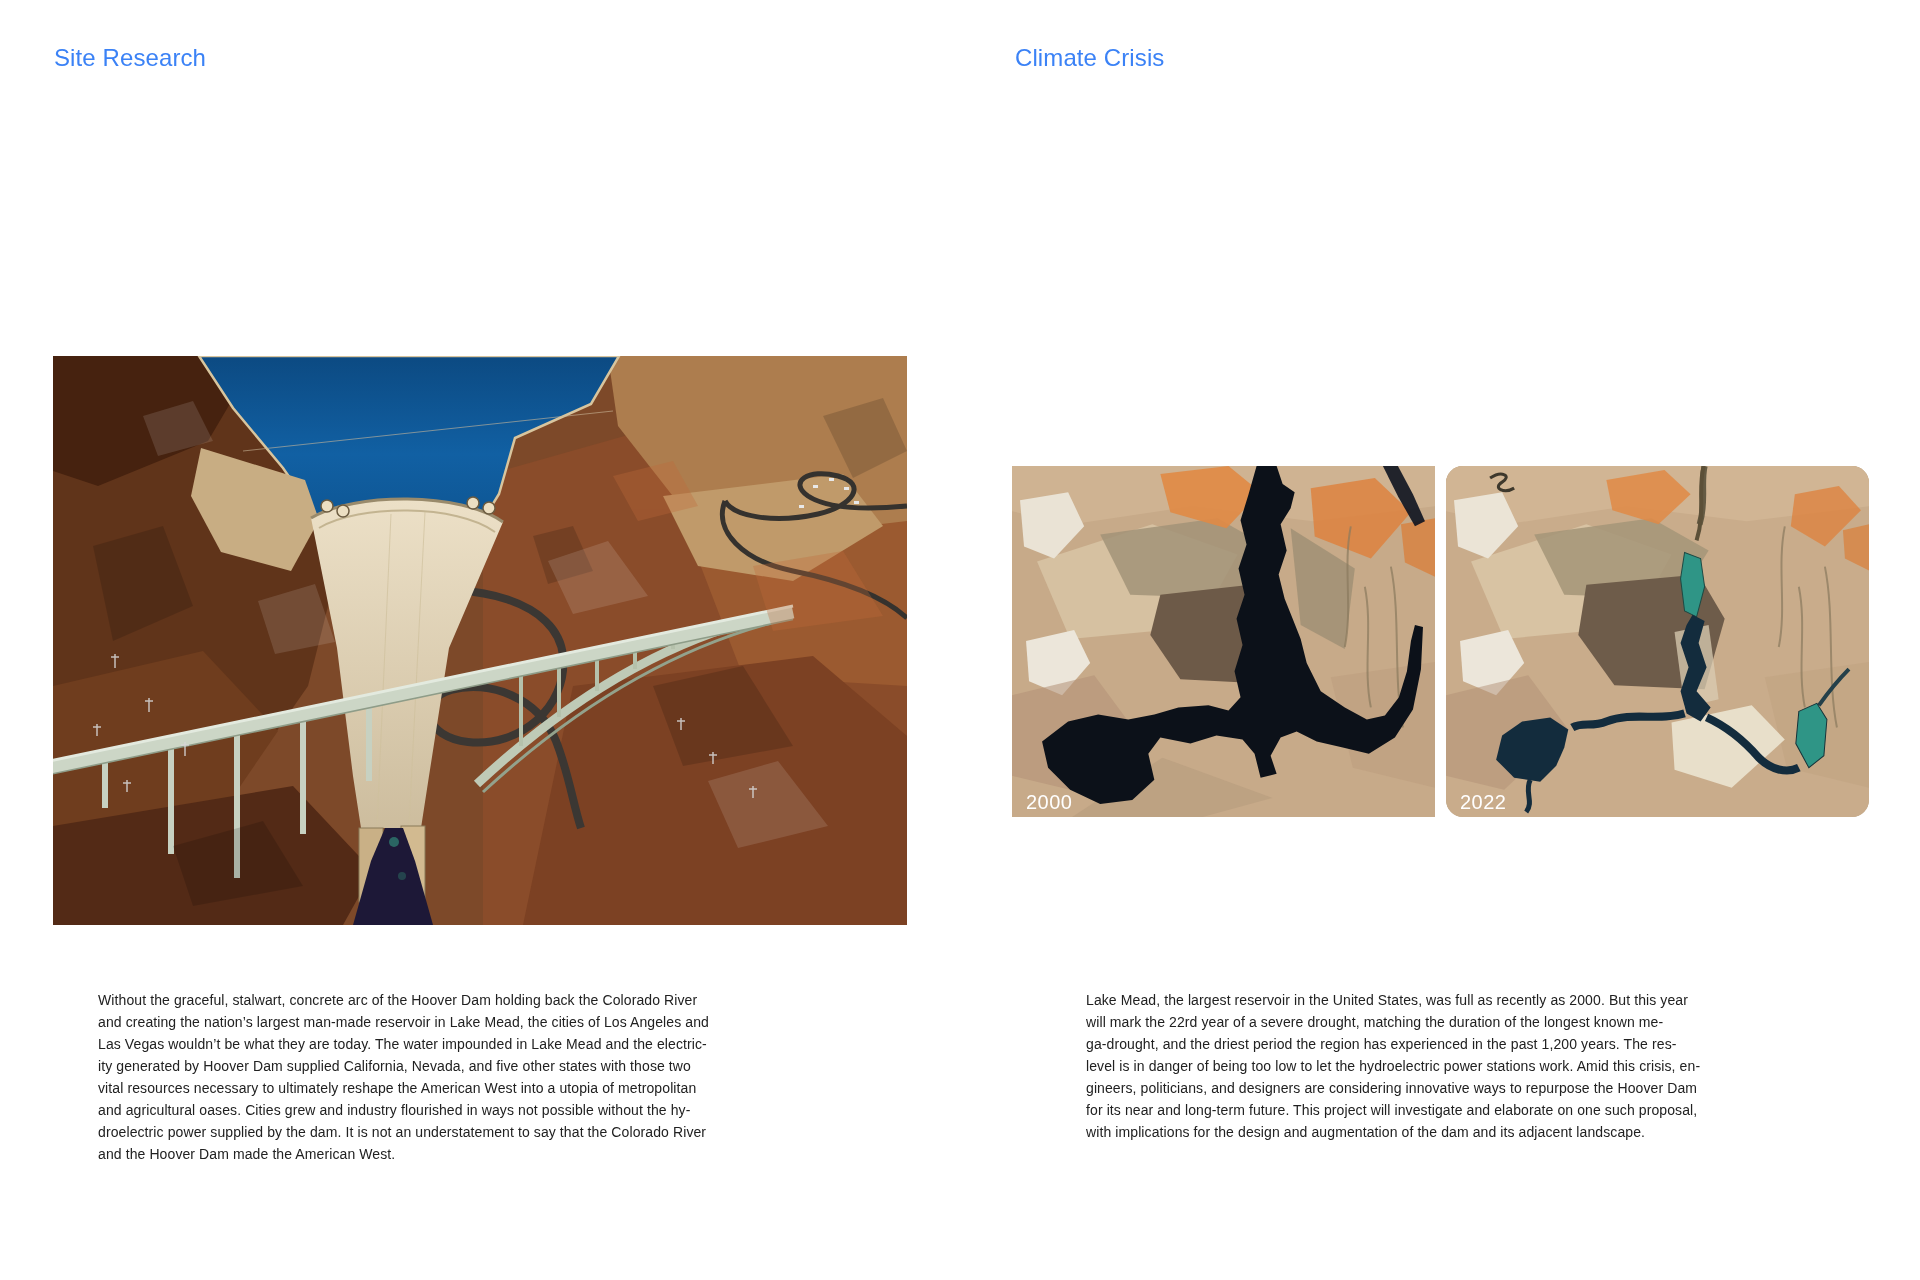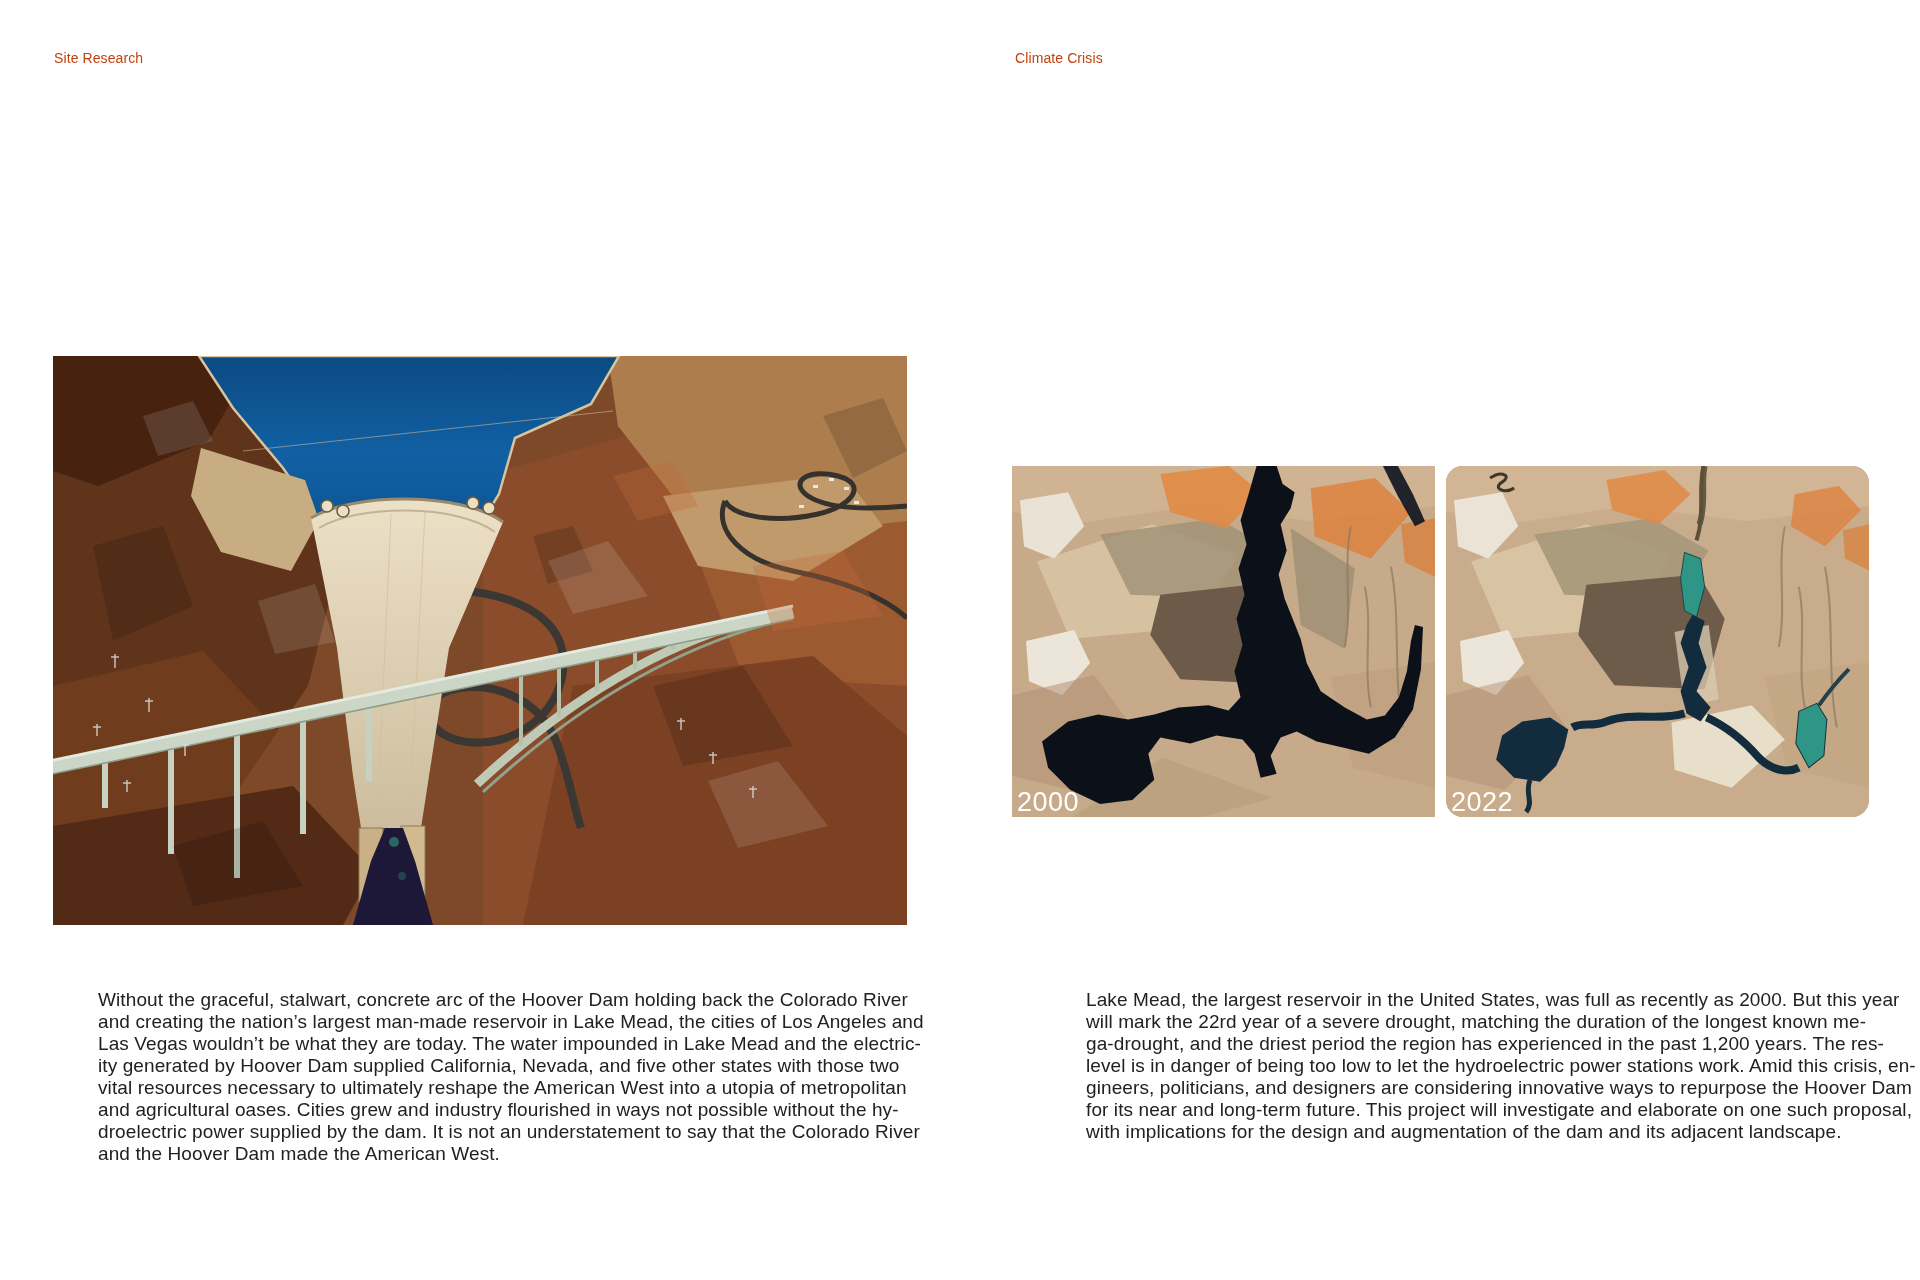--- a/index.html
+++ b/index.html
@@ -3,31 +3,31 @@
 <meta charset="utf-8">
 <style>
   html,body{margin:0;padding:0;}
   body{
     width:1920px;height:1280px;position:relative;overflow:hidden;
     background:#ffffff;
     font-family:"Liberation Sans","DejaVu Sans",sans-serif;
   }
   .abs{position:absolute;}
   .section-title{
-    font-size:14px;line-height:22px;color:#c2410c;letter-spacing:0.1px;white-space:nowrap;
+    font-size:24px;line-height:22px;color:#3b82f6;letter-spacing:0.1px;white-space:nowrap;
   }
   .para{color:#212121;}
   .para .line{
-    font-size:19px;line-height:22px;white-space:nowrap;letter-spacing:0.1px;
+    font-size:14px;line-height:22px;white-space:nowrap;letter-spacing:0.1px;
   }
   .figure{overflow:hidden;background:#b9a98e;}
   .figure svg{display:block;width:100%;height:100%;}
   .year-label{
-    position:absolute;left:5px;bottom:2px;
-    font-size:27px;line-height:26px;color:#ffffff;letter-spacing:0.5px;
+    position:absolute;left:14px;bottom:2px;
+    font-size:20px;line-height:26px;color:#ffffff;letter-spacing:0.5px;
   }
 </style>
 </head>
 <body>
 
 <div class="abs section-title" style="left:54px;top:47px;">Site Research</div>
 
 <div class="abs figure" style="left:53px;top:356px;width:854px;height:569px;">
   <svg viewBox="0 0 854 569" preserveAspectRatio="none">
     <defs>

